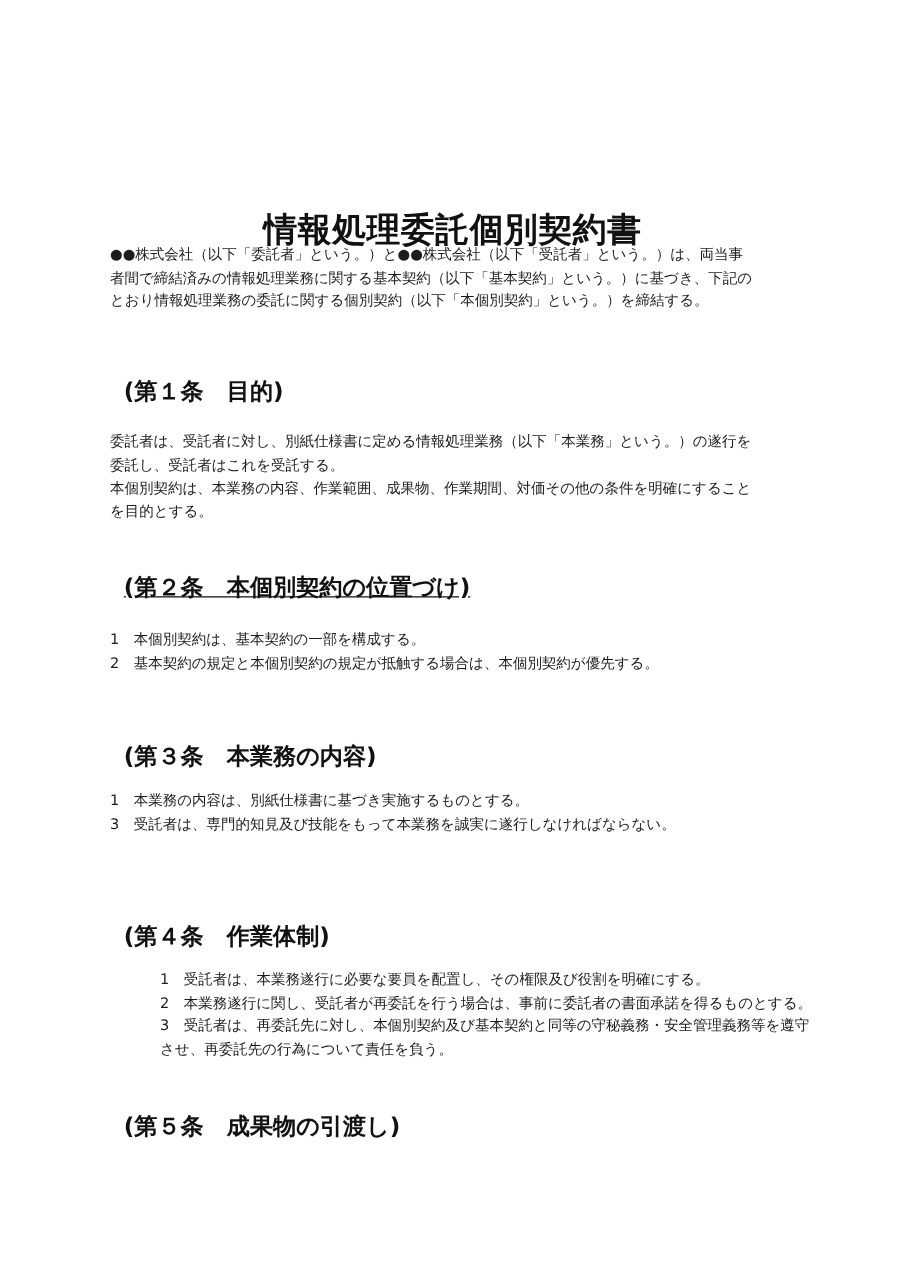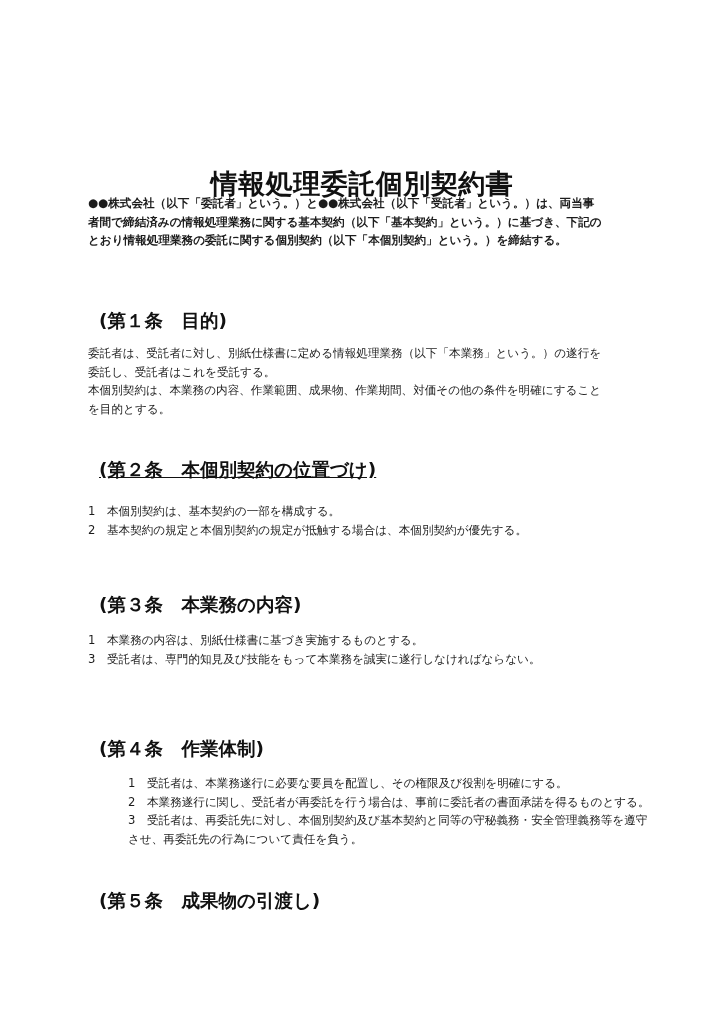--- a/index.html
+++ b/index.html
@@ -10,27 +10,27 @@
   .para { position: absolute; left: 88px; width: 560px; font-size: 11.6px; line-height: 18.5px; color: #1c1c1c; }
   .para p { margin: 0; white-space: nowrap; }
   .heading { position: absolute; left: 99px; font-size: 18.5px; font-weight: bold; color: #111; white-space: nowrap; }
   .item { white-space: nowrap; }
 </style>
 </head>
 <body>
 
 <div class="title">情報処理委託個別契約書</div>
 
-<div class="para" style="top:194px;font-weight:bold;">
+<div class="para" style="top:194px;">
   <p>●●株式会社（以下「委託者」という。）と●●株式会社（以下「受託者」という。）は、両当事</p>
   <p>者間で締結済みの情報処理業務に関する基本契約（以下「基本契約」という。）に基づき、下記の</p>
   <p>とおり情報処理業務の委託に関する個別契約（以下「本個別契約」という。）を締結する。</p>
 </div>
 
-<div class="heading" style="top:308px;">(第１条　目的)</div>
+<div class="heading" style="top:300px;">(第１条　目的)</div>
 <div class="para" style="top:344px;">
   <p>委託者は、受託者に対し、別紙仕様書に定める情報処理業務（以下「本業務」という。）の遂行を</p>
   <p>委託し、受託者はこれを受託する。</p>
   <p>本個別契約は、本業務の内容、作業範囲、成果物、作業期間、対価その他の条件を明確にすること</p>
   <p>を目的とする。</p>
 </div>
 
 <div class="heading" style="top:457px;text-decoration:underline;">(第２条　本個別契約の位置づけ)</div>
 <div class="para" style="top:502px;">
   <p class="item">1　本個別契約は、基本契約の一部を構成する。</p>

